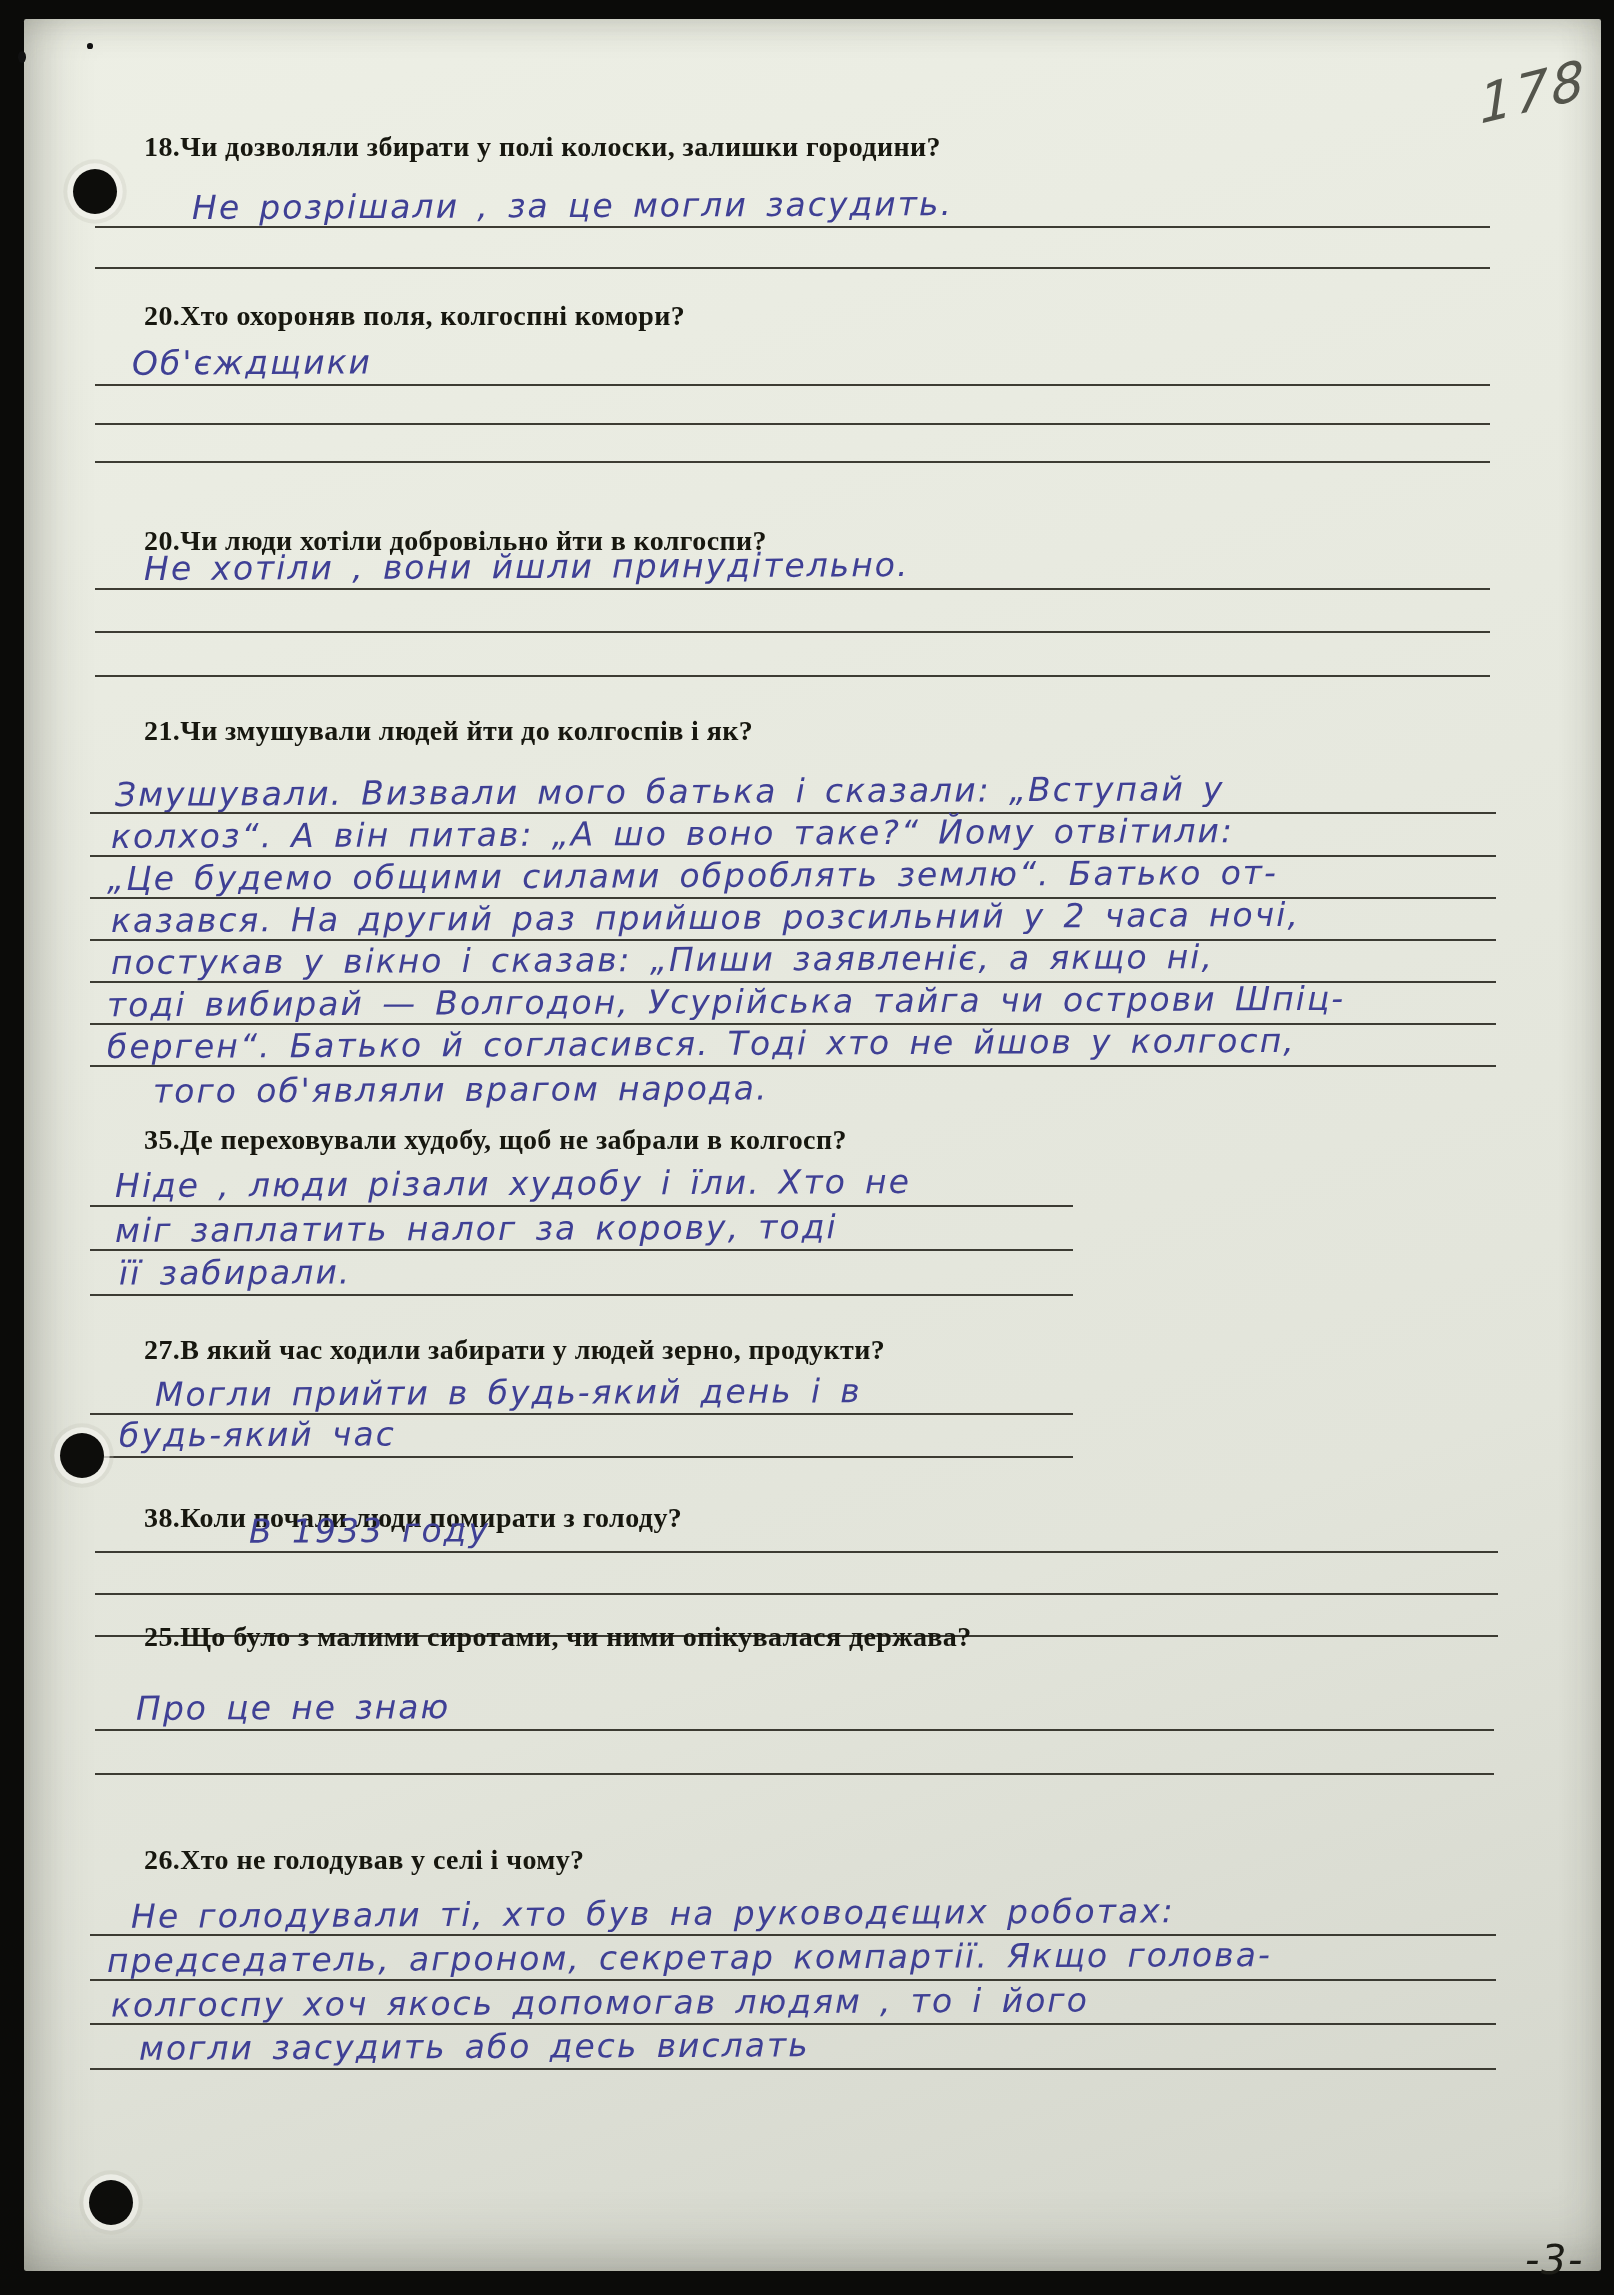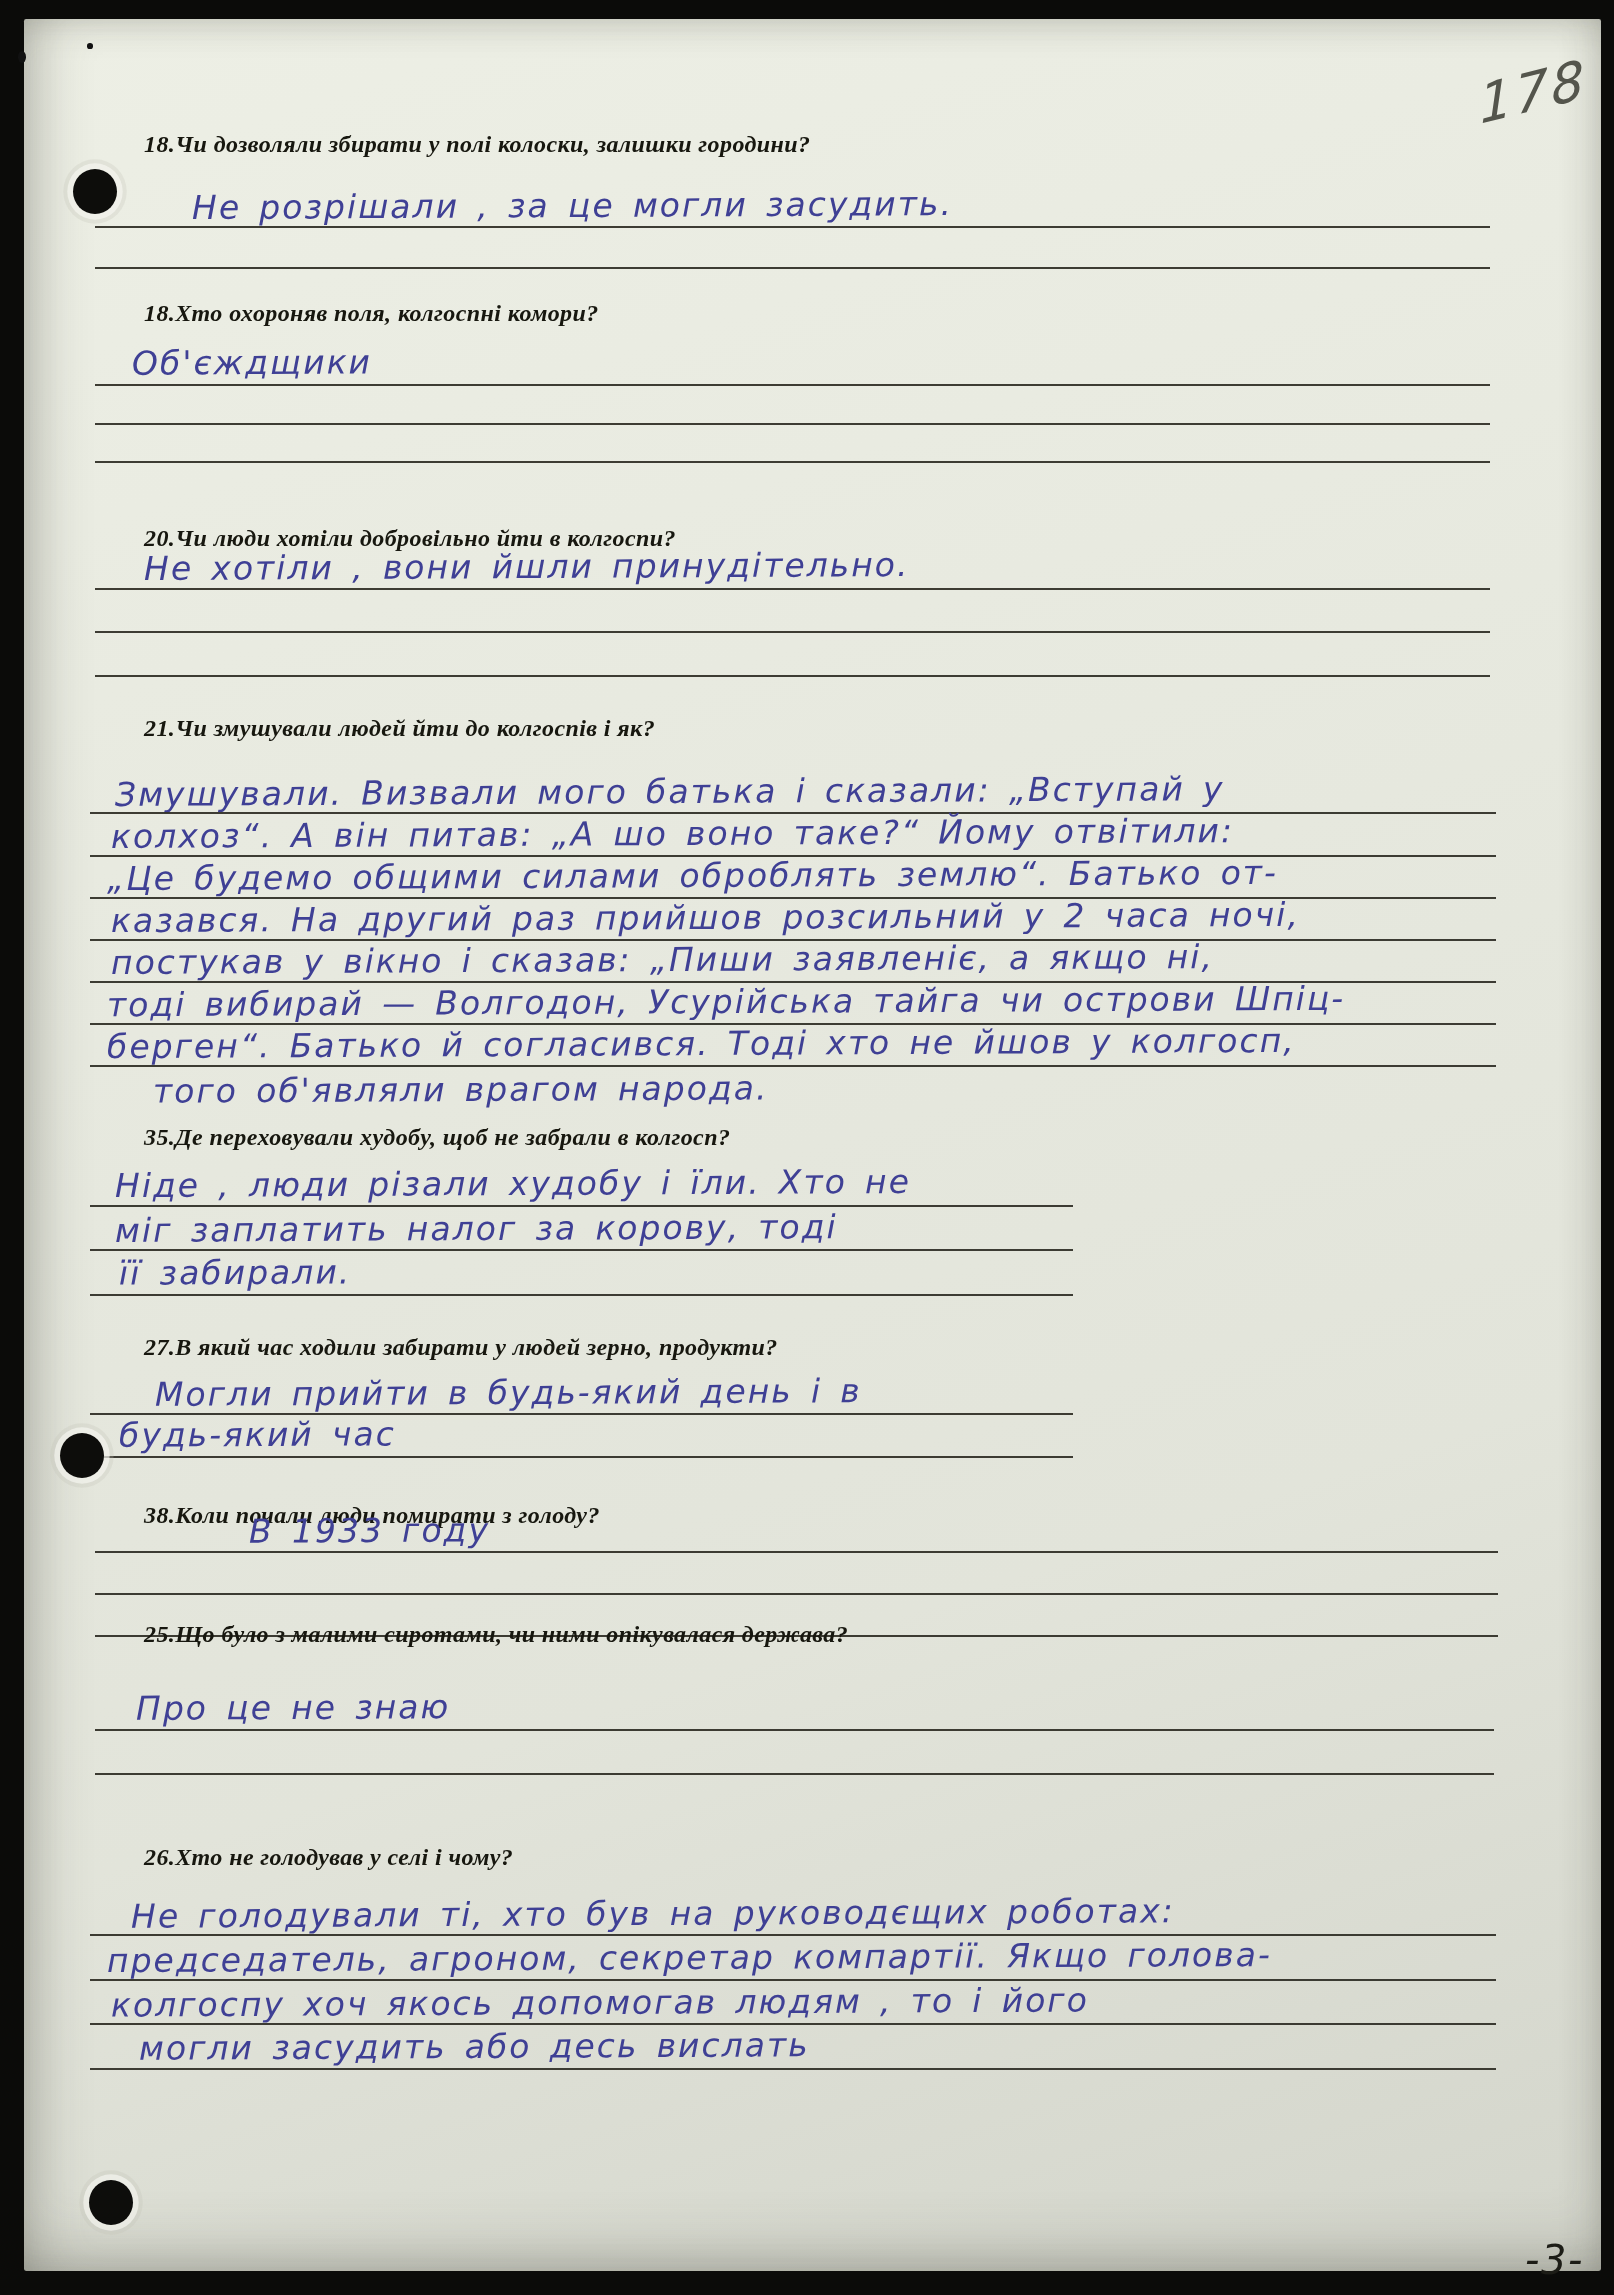--- a/index.html
+++ b/index.html
@@ -28,25 +28,24 @@
     position: absolute;
     width: 44px; height: 45px;
     background: #0d0d0b;
     border-radius: 50%;
     box-shadow: 0 0 0 5.7px rgba(250,250,245,0.6), 0 0 0 9.7px rgba(190,190,180,0.25);
   }
   .q-head {
     position: absolute;
     left: 120px;
     color: #17170f;
-    font-size: 24px;
+    font-size: 28px;
     font-weight: 600;
     letter-spacing: 0.4px;
     white-space: nowrap;
-    font-style: italic;
   }
   .rule {
     position: absolute;
     height: 0;
     border-top: 2.4px solid #2e2c24;
     opacity: 0.92;
   }
   .hand {
     position: absolute;
     font-family: "DejaVu Sans", sans-serif;
@@ -89,21 +88,21 @@
   <div id="corner-number">178</div>
 
   <div id="questions">
       <div>
         <div class="q-head" style="top: 112px;">18.Чи дозволяли збирати у полі колоски, залишки городини?</div>
         <div class="hand" style="top: 167px; left: 168px;">Не розрішали , за це могли засудить.</div>
         <div class="rule" style="top: 207px; left: 71px; width: 1395px;"></div>
         <div class="rule" style="top: 248px; left: 71px; width: 1395px;"></div>
       </div>
       <div>
-        <div class="q-head" style="top: 281px;">18.Хто охороняв поля, колгоспні комори?</div>
+        <div class="q-head" style="top: 281px;">20.Хто охороняв поля, колгоспні комори?</div>
         <div class="hand" style="top: 324px; left: 108px;">Об'єждщики</div>
         <div class="rule" style="top: 365px; left: 71px; width: 1395px;"></div>
         <div class="rule" style="top: 404px; left: 71px; width: 1395px;"></div>
         <div class="rule" style="top: 442px; left: 71px; width: 1395px;"></div>
       </div>
       <div>
         <div class="q-head" style="top: 506px;">20.Чи люди хотіли добровільно йти в колгоспи?</div>
         <div class="hand" style="top: 528px; left: 120px;">Не хотіли , вони йшли принудітельно.</div>
         <div class="rule" style="top: 569px; left: 71px; width: 1395px;"></div>
         <div class="rule" style="top: 612px; left: 71px; width: 1395px;"></div>

